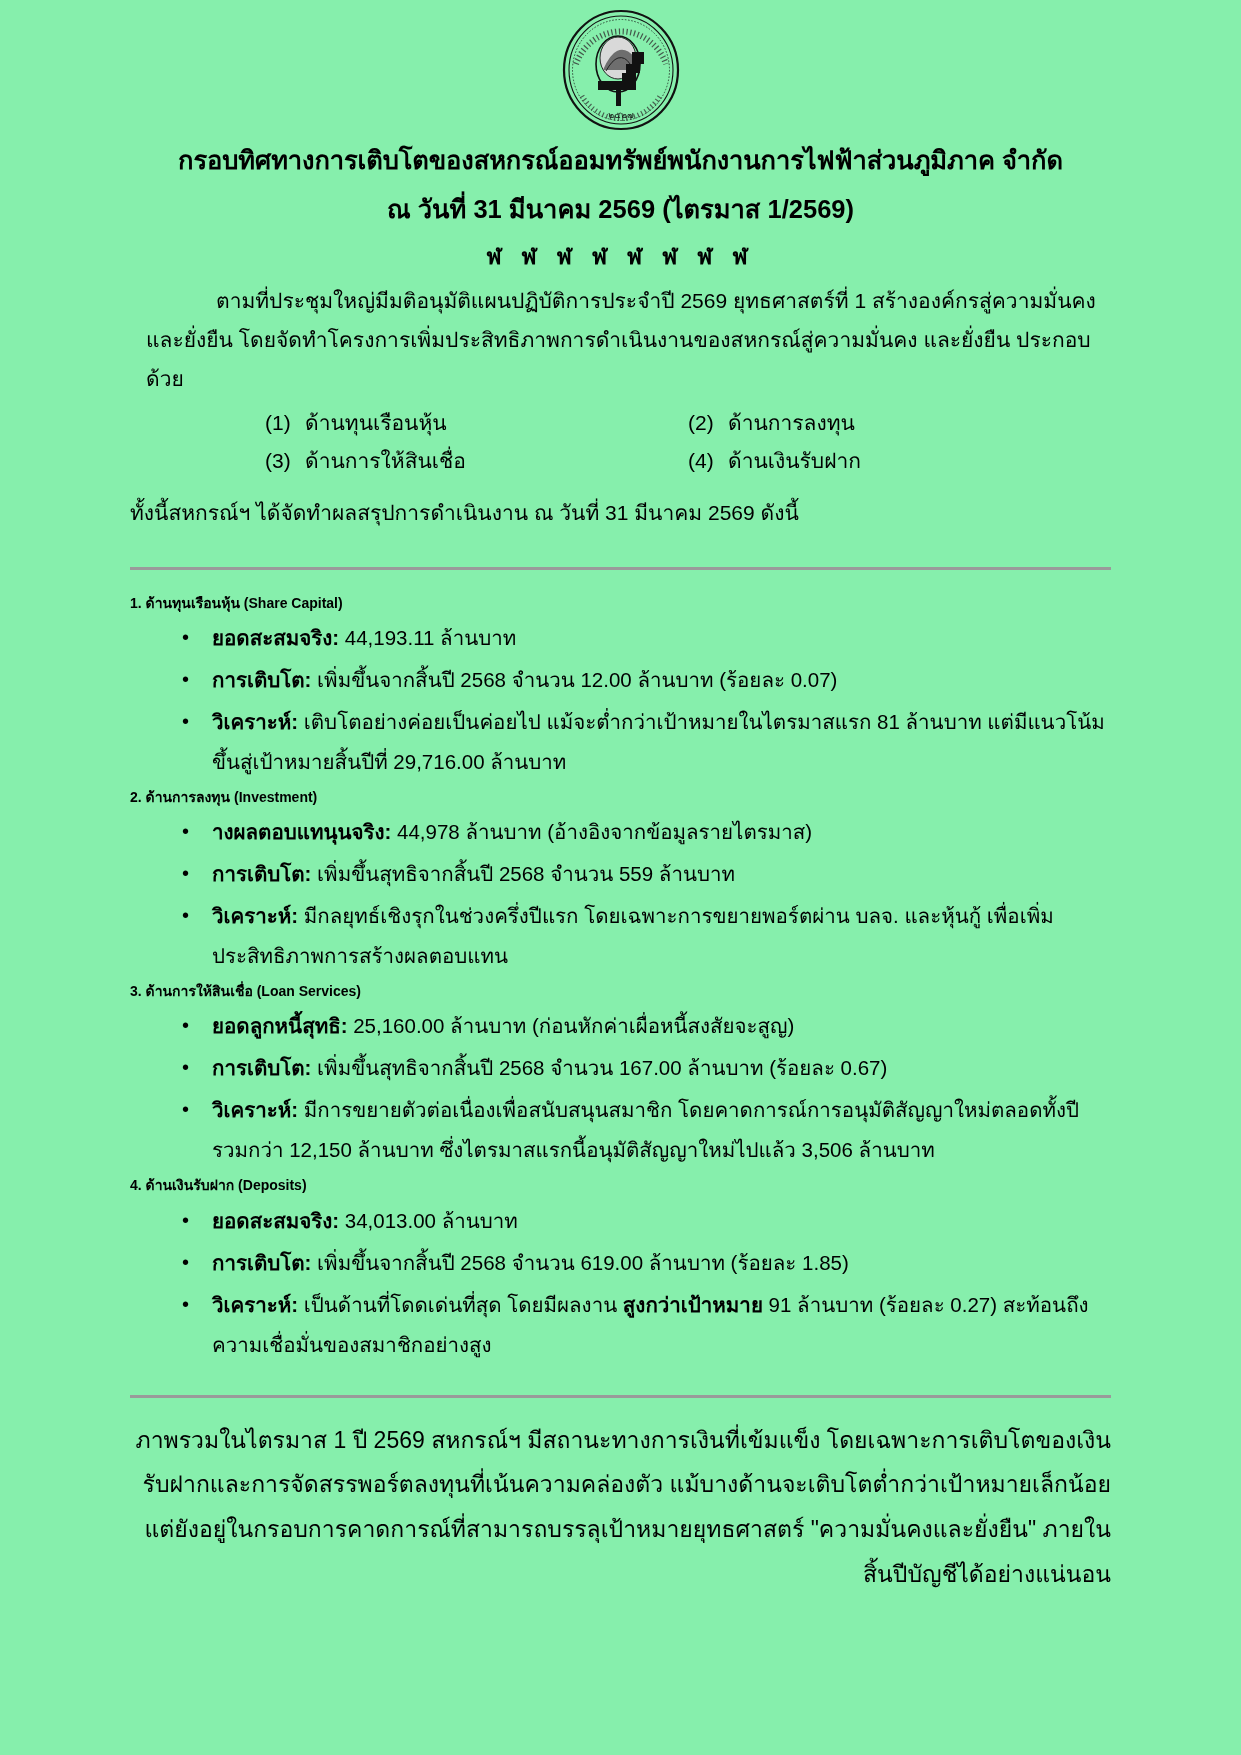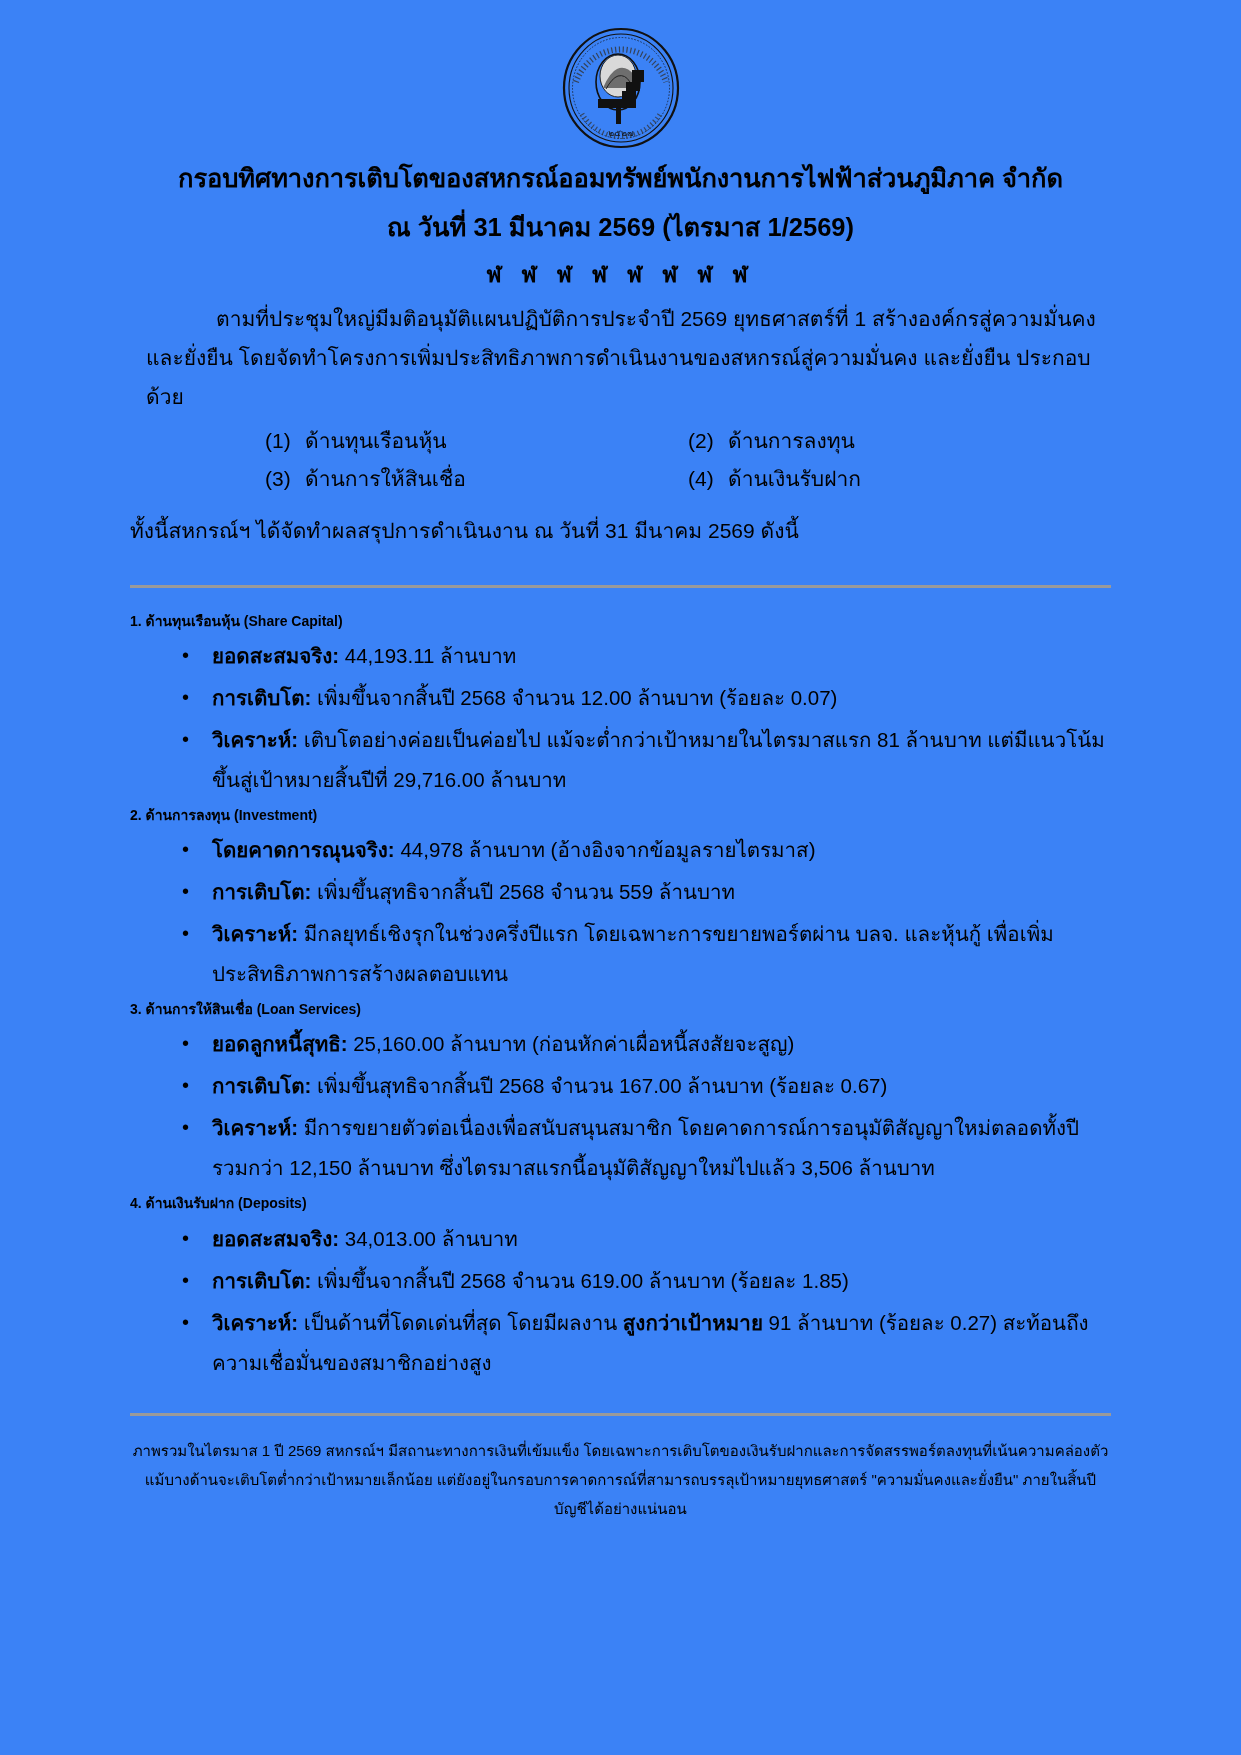--- a/index.html
+++ b/index.html
@@ -10,23 +10,23 @@
   }
   body {
     font-family: "Liberation Sans", "DejaVu Sans", sans-serif;
     color: #000000;
   }
   .page {
     position: relative;
     width: 1241px;
     min-height: 1755px;
     margin: 0 auto;
-    background: #3b82f6;
+    background: #86efac;
     box-sizing: border-box;
-    padding: 22px 130px 40px 130px;
+    padding: 4px 130px 40px 130px;
   }
 
   
   .logo-wrap {
     display: flex;
     justify-content: center;
     align-items: center;
     margin-top: 4px;
     margin-bottom: 10px;
   }
@@ -129,24 +129,24 @@
     left: 6px;
     top: 0;
     font-size: 20px;
     line-height: 1.95;
   }
   .lbl { font-weight: 700; text-align: center; }
   .strong-inline { font-weight: 700; }
 
   
   .summary {
-    font-size: 15px;
+    font-size: 23px;
     line-height: 1.95;
     margin: 0;
-    text-align: center;
+    text-align: right;
   }
 </style>
 </head>
 <body>
 
 <div class="page">
 
   <div class="logo-wrap">
     <div class="seal">
       <svg width="122" height="124" viewBox="0 0 122 124" aria-hidden="true">
@@ -204,21 +204,21 @@
     <ul class="bullets">
       <li><span class="lbl">ยอดสะสมจริง:</span><span> 44,193.11 ล้านบาท</span></li>
       <li><span class="lbl">การเติบโต:</span><span> เพิ่มขึ้นจากสิ้นปี 2568 จำนวน 12.00 ล้านบาท (ร้อยละ 0.07)</span></li>
       <li><span class="lbl">วิเคราะห์:</span><span> เติบโตอย่างค่อยเป็นค่อยไป แม้จะต่ำกว่าเป้าหมายในไตรมาสแรก 81 ล้านบาท แต่มีแนวโน้มขึ้นสู่เป้าหมายสิ้นปีที่ 29,716.00 ล้านบาท</span></li>
     </ul>
   </div>
 
   <div class="section">
     <div class="section-heading">2. ด้านการลงทุน (Investment)</div>
     <ul class="bullets">
-      <li><span class="lbl">โดยคาดการณุนจริง:</span><span> 44,978 ล้านบาท (อ้างอิงจากข้อมูลรายไตรมาส)</span></li>
+      <li><span class="lbl">างผลตอบแทนุนจริง:</span><span> 44,978 ล้านบาท (อ้างอิงจากข้อมูลรายไตรมาส)</span></li>
       <li><span class="lbl">การเติบโต:</span><span> เพิ่มขึ้นสุทธิจากสิ้นปี 2568 จำนวน 559 ล้านบาท</span></li>
       <li><span class="lbl">วิเคราะห์:</span><span> มีกลยุทธ์เชิงรุกในช่วงครึ่งปีแรก โดยเฉพาะการขยายพอร์ตผ่าน บลจ. และหุ้นกู้ เพื่อเพิ่มประสิทธิภาพการสร้างผลตอบแทน</span></li>
     </ul>
   </div>
 
   <div class="section">
     <div class="section-heading">3. ด้านการให้สินเชื่อ (Loan Services)</div>
     <ul class="bullets">
       <li><span class="lbl">ยอดลูกหนี้สุทธิ:</span><span> 25,160.00 ล้านบาท (ก่อนหักค่าเผื่อหนี้สงสัยจะสูญ)</span></li>
       <li><span class="lbl">การเติบโต:</span><span> เพิ่มขึ้นสุทธิจากสิ้นปี 2568 จำนวน 167.00 ล้านบาท (ร้อยละ 0.67)</span></li>

